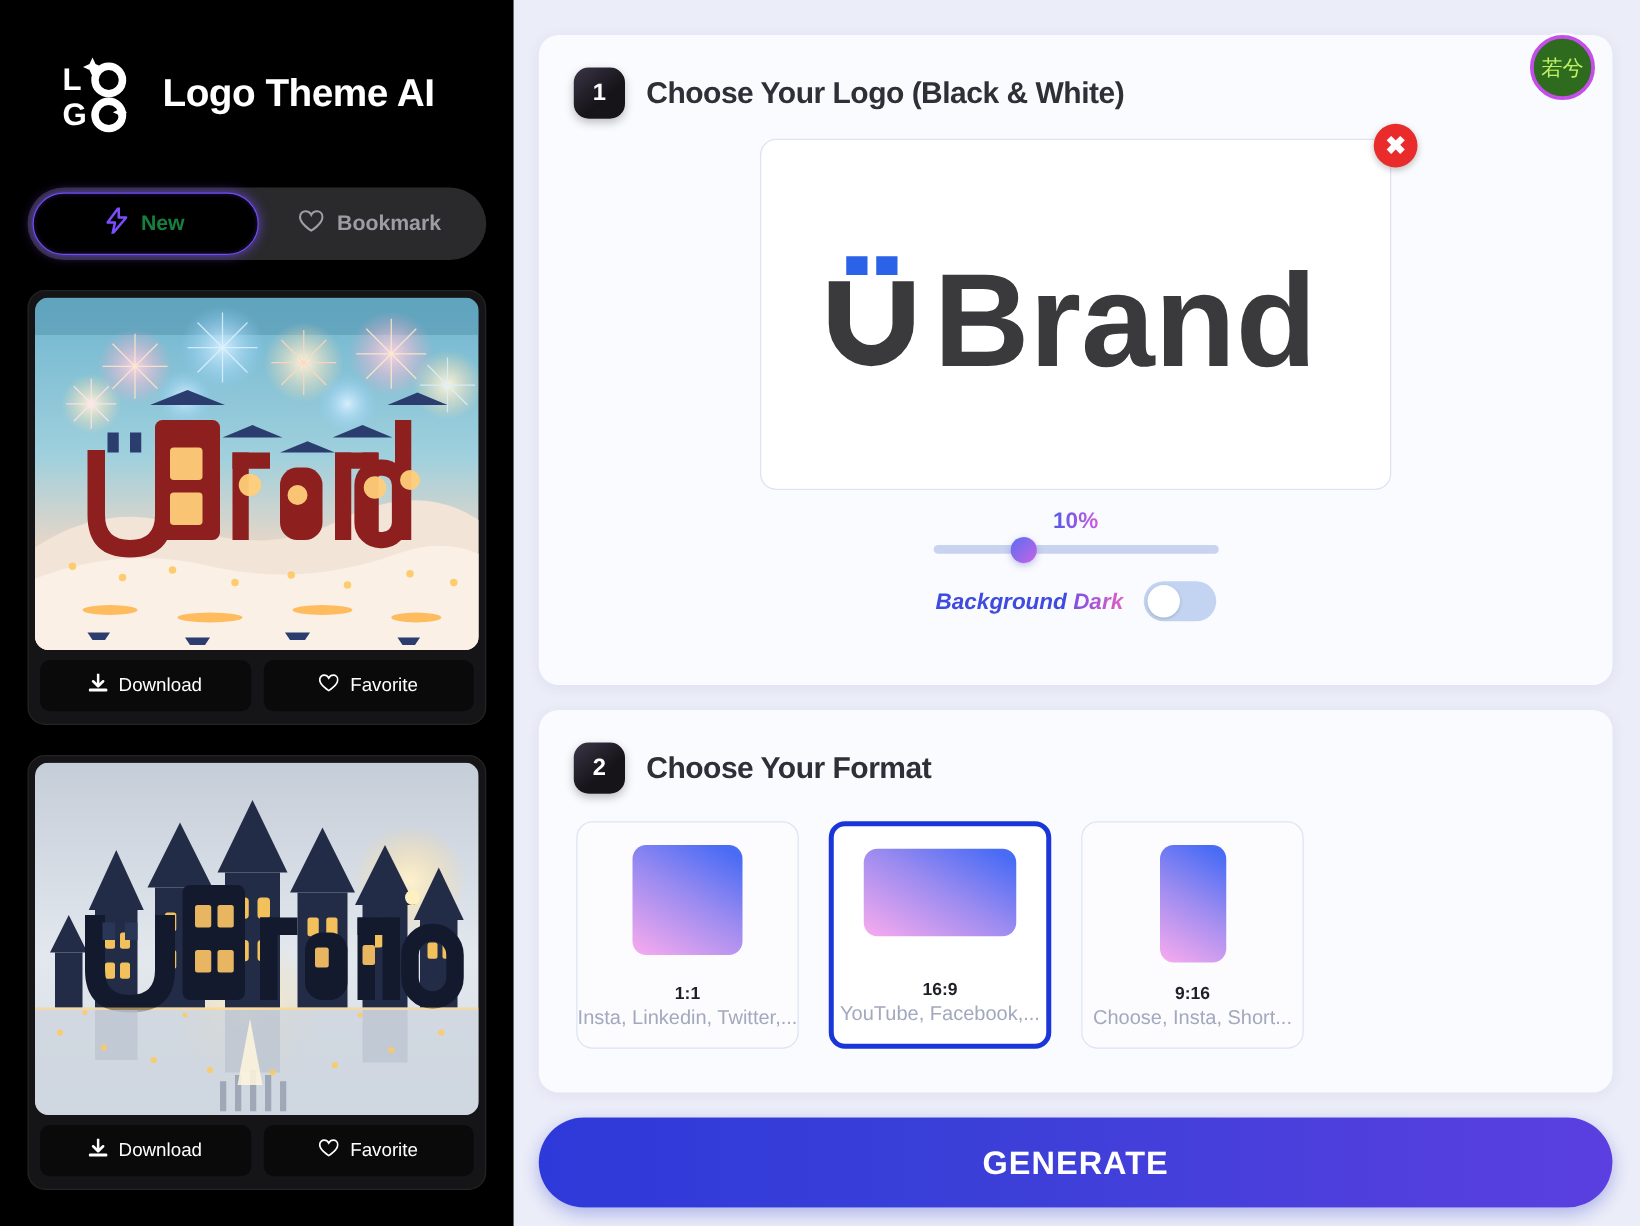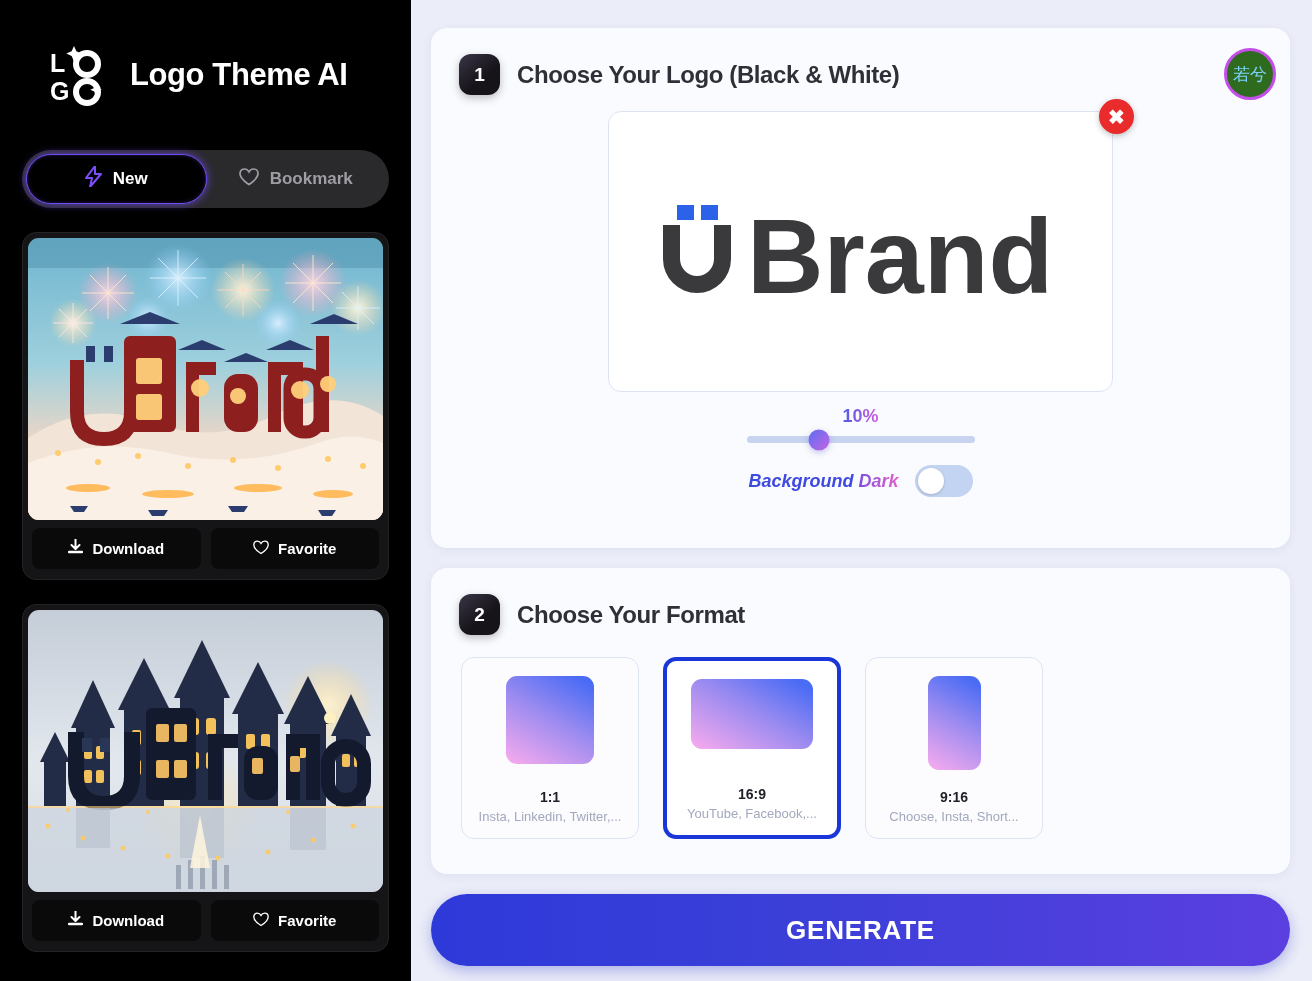--- a/index.html
+++ b/index.html
@@ -42,42 +42,42 @@
     position: relative;
   }
   .seg-btn {
     flex: 1; height: 50px; border-radius: 25px;
     display: flex; align-items: center; justify-content: center;
     gap: 11px; font-size: 17px; font-weight: 600;
     color: #9d9da4; cursor: pointer; border: none; background: transparent;
     font-family: "Liberation Sans", sans-serif;
   }
   .seg-btn.active {
-    background: #000000; color: #ffffff;
+    background: #000000; color: #15803d;
     border: 1.5px solid #6d4df5;
     box-shadow: 0 0 9px rgba(124,77,255,0.75), inset 0 0 4px rgba(124,77,255,0.3);
   }
 
   
   .card {
     margin-top: 24px;
     background: #151517;
     border-radius: 14px;
     padding: 5px 5px 8px 5px;
     border: 1px solid #242427;
   }
   .thumb {
     height: 282px; border-radius: 11px; overflow: hidden;
     position: relative;
   }
   .thumb .inner { position: absolute; inset: 0; }
   .card-actions { display: flex; gap: 10px; margin-top: 8px; padding: 0 4px 2px; }
   .act-btn {
     flex: 1; height: 41px; border-radius: 8px; background: #0a0a0b;
-    color: #fff; font-size: 15px; font-weight: 700;
+    color: #fff; font-size: 15px; font-weight: 400;
     display: flex; align-items: center; justify-content: center; gap: 9px;
     border: none; cursor: pointer; font-family: "Liberation Sans", sans-serif;
   }
 
   
   .main {
     flex: 1; height: 981px;
     background: #ebedf8;
     padding: 28px 22px 0 20px;
     position: relative;
@@ -93,26 +93,26 @@
   .step-badge {
     width: 41px; height: 41px; border-radius: 12px;
     background: linear-gradient(140deg,#3a3546,#161419 60%);
     color: #fff; font-size: 19px; font-weight: 700;
     display: flex; align-items: center; justify-content: center;
     box-shadow: 0 3px 8px rgba(0,0,0,0.25);
   }
   .panel-title { font-size: 24px; font-weight: 700; color: #2f2f38; letter-spacing: -0.4px; }
 
   .avatar {
-    position: absolute; right: 14px; top: 20px;
+    position: absolute; right: 14px; top: 0;
     width: 52px; height: 52px; border-radius: 50%;
     background: #2e6b1f;
     border: 3px solid #c44fe8;
     box-shadow: 0 0 0 2px #fafbfe;
-    color: #7dd3fc; font-size: 17px; font-weight: 500;
+    color: #bef264; font-size: 17px; font-weight: 500;
     display: flex; align-items: center; justify-content: center;
     cursor: pointer;
   }
 
   
   .preview-wrap { display: flex; justify-content: center; margin-top: 16px; position: relative; }
   .preview-box {
     width: 505px; height: 281px;
     background: #fff; border: 1px solid #dde3f3; border-radius: 13px;
     display: flex; align-items: center; justify-content: center;
@@ -169,21 +169,21 @@
     background: #fcfcfe; border: 1.5px solid #dde4f4;
     display: flex; flex-direction: column; align-items: center;
     padding-top: 18px; cursor: pointer; position: relative;
   }
   .fmt-card.selected { border: 4px solid #1a36d8; background: #ffffff; }
   .fmt-swatch { border-radius: 11px; background: linear-gradient(210deg,#4a6cf5 8%,#9b8bf0 48%,#f0a8ee 95%); }
   .fmt-swatch.r11 { width: 88px; height: 88px; }
   .fmt-swatch.r169 { width: 122px; height: 70px; }
   .fmt-swatch.r916 { width: 53px; height: 94px; }
   .fmt-label { font-size: 14px; font-weight: 700; color: #1f1f28; margin-top: auto; }
-  .fmt-sub { font-size: 13px; color: #a2a8bd; margin-top: 4px; margin-bottom: 14px; }
+  .fmt-sub { font-size: 16px; color: #a2a8bd; margin-top: 4px; margin-bottom: 14px; }
   .fmt-card.selected .fmt-label { margin-top: auto; }
 
   .generate-btn {
     height: 72px; border-radius: 36px; margin-bottom: 16px;
     background: linear-gradient(90deg,#2e39d9 0%,#3a3fd8 40%,#5b3fe0 100%);
     color: #fff; font-size: 26px; font-weight: 700; letter-spacing: 0.8px;
     border: none; cursor: pointer; font-family: "Liberation Sans", sans-serif;
     box-shadow: 0 5px 14px rgba(45,55,200,0.32);
     flex: 0 0 72px;
   }

